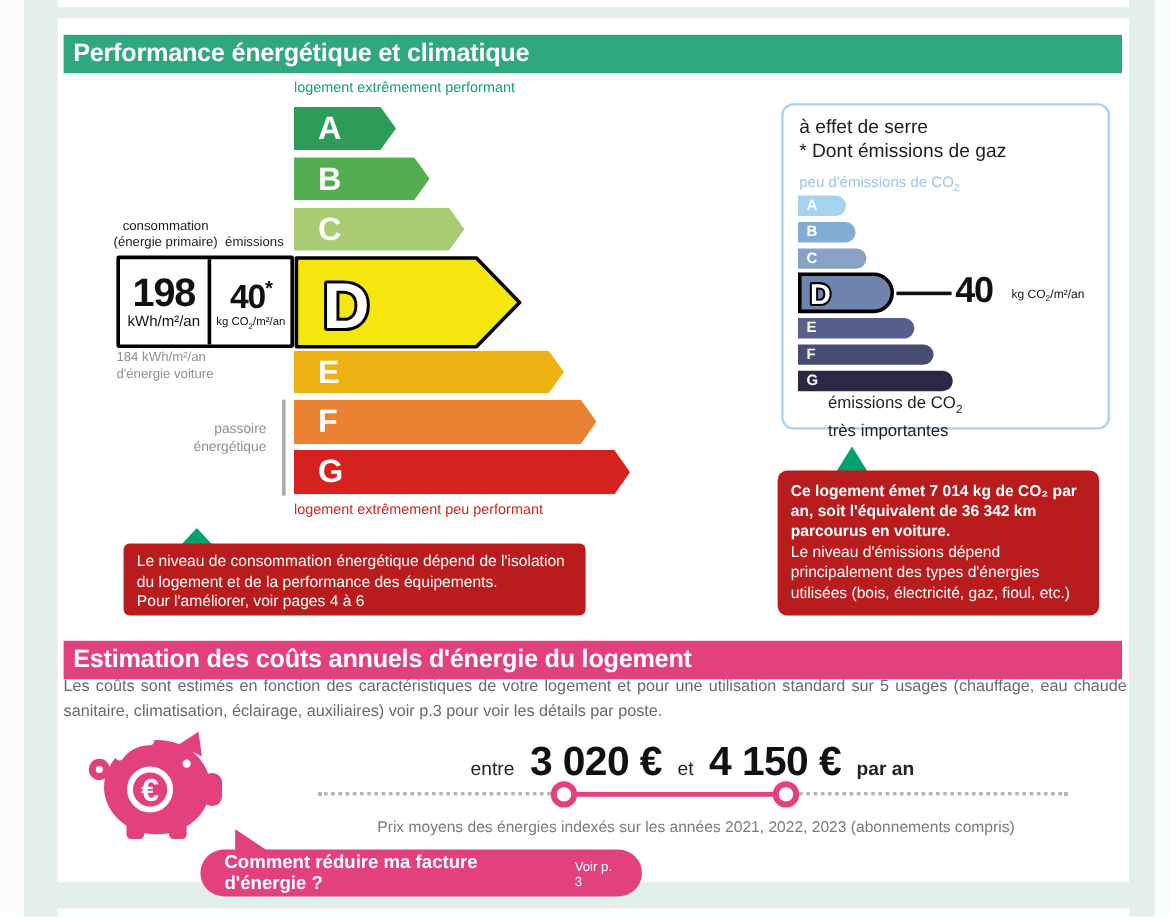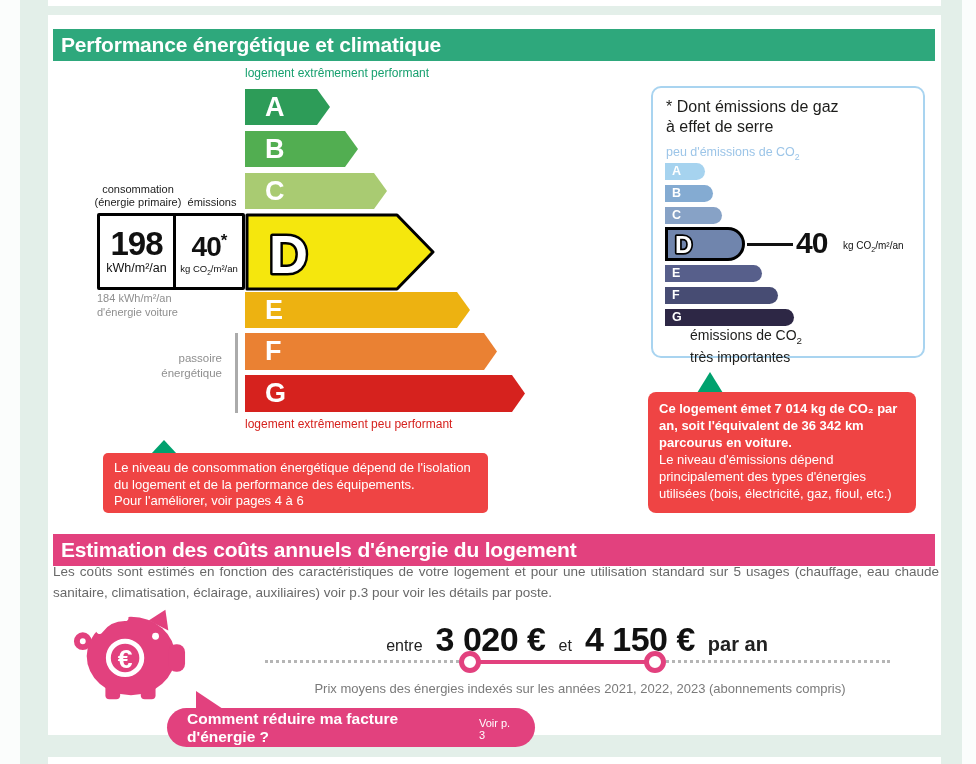--- a/index.html
+++ b/index.html
@@ -36,21 +36,21 @@
   .mid-num{font-size:28px;font-weight:800;letter-spacing:-1px;line-height:28px;color:#111;}
   .mid-num sup{font-size:17px;}
   .cons-unit{font-size:12.5px;color:#111;margin-top:1px;text-align:center;}
   .emis-unit{font-size:9.5px;color:#111;margin-top:1px;}
   sub{font-size:70%;}
 
   .final-energy{left:97px;top:291px;font-size:11px;line-height:14px;color:#8f8f8f;}
   .passoire{left:116px;top:351px;width:106px;text-align:right;font-size:11.5px;line-height:15px;color:#8f8f8f;}
   .vbar{left:235px;top:333px;width:3px;height:80px;background:#ababab;}
 
-  .callout{background:#ef4444;color:#fff;font-size:13px;line-height:16.5px;border-radius:5px;
+  .callout{background:#b91c1c;color:#fff;font-size:13px;line-height:16.5px;border-radius:5px;
     padding:7px 11px;box-sizing:border-box;}
   .callout-left{left:103px;top:453px;width:385px;height:60px;}
   .callout-right{left:648px;top:392px;width:268px;height:121px;line-height:17px;border-radius:8px;padding:8px 11px;}
   .tri-up{width:0;height:0;border-left:13px solid transparent;border-right:13px solid transparent;}
   .tri-left{left:151px;top:440px;border-bottom:14px solid #00a16e;}
   .tri-right{left:697px;top:372px;border-bottom:21px solid #00a16e;}
 
   .co2-panel{left:651px;top:86px;width:274px;height:272px;background:#fff;border:2px solid #a9d4f0;
     border-radius:10px;box-sizing:border-box;}
   .co2-title{left:666px;top:97px;font-size:16px;line-height:20px;color:#1d1d1b;}
@@ -63,21 +63,21 @@
     border-radius:0 17px 17px 0;box-sizing:border-box;display:flex;align-items:center;padding-left:4px;}
   .co2-line{left:747px;top:243px;width:46px;height:3px;background:#111;}
   .co2-value{left:796px;top:226px;font-size:30px;font-weight:800;color:#111;letter-spacing:-1px;}
   .co2-value-unit{left:843px;top:240px;font-size:10px;color:#111;}
   .co2-high{left:666px;top:327px;font-size:14px;line-height:16px;color:#1d1d1b;margin-left:24px;}
 
   .intro{left:53px;top:561px;width:886px;font-size:13.5px;line-height:21px;color:#696969;text-align:justify;}
   .cost-row{left:137px;top:609px;width:880px;display:flex;justify-content:center;align-items:baseline;gap:13px;}
   .cost-small{font-size:16px;color:#222;}
   .cost-big{font-size:34px;font-weight:800;color:#111;letter-spacing:-0.5px;}
-  .cost-per{font-size:20px;font-weight:600;color:#222;margin-top:24px;}
+  .cost-per{font-size:16px;font-weight:600;color:#222;margin-top:24px;}
   .dotted-line{left:265px;top:660px;width:625px;height:0;border-top:3px dotted #b5b5b5;}
   .range-line{left:470px;top:660px;width:185px;height:4px;background:#e2417e;border-radius:2px;}
   .slider-dot{width:12px;height:12px;border:5px solid #e2417e;border-radius:50%;background:#fff;top:651px;}
   .footnote{left:140px;top:681px;width:880px;text-align:center;font-size:13px;color:#7a7a7a;}
 
   .bubble-tail{left:196px;top:691px;width:0;height:0;border-bottom:20px solid #e2417e;border-right:30px solid transparent;}
   .bubble{left:167px;top:708px;width:368px;height:39px;background:#e2417e;border-radius:20px;
     display:flex;align-items:center;gap:26px;padding:0 20px;box-sizing:border-box;color:#fff;}
   .bubble-q{font-size:15.5px;font-weight:700;}
   .bubble-link{font-size:11px;margin-top:2px;}
@@ -152,22 +152,22 @@
   <div class="abs vbar"></div>
 
   <div class="abs tri-up tri-left"></div>
   <div class="abs callout callout-left">
     <span>Le niveau de consommation énergétique dépend de l'isolation du logement et de la performance des équipements.</span>
     <div>Pour l'améliorer, voir pages 4 à 6</div>
   </div>
 
   <div class="abs co2-panel"></div>
   <div class="abs co2-title">
+    <div>à effet de serre</div>
     <div>* Dont émissions de gaz</div>
-    <div>à effet de serre</div>
   </div>
   <div class="abs co2-low"><span>peu d'émissions de CO</span><sub>2</sub></div>
 
   <div class="cbar cbar-a" style="top:163px;width:40px;">
     <span>A</span></div>
   <div class="cbar cbar-b" style="top:185px;width:48px;">
     <span>B</span></div>
   <div class="cbar cbar-c" style="top:207px;width:57px;">
     <span>C</span></div>
 

